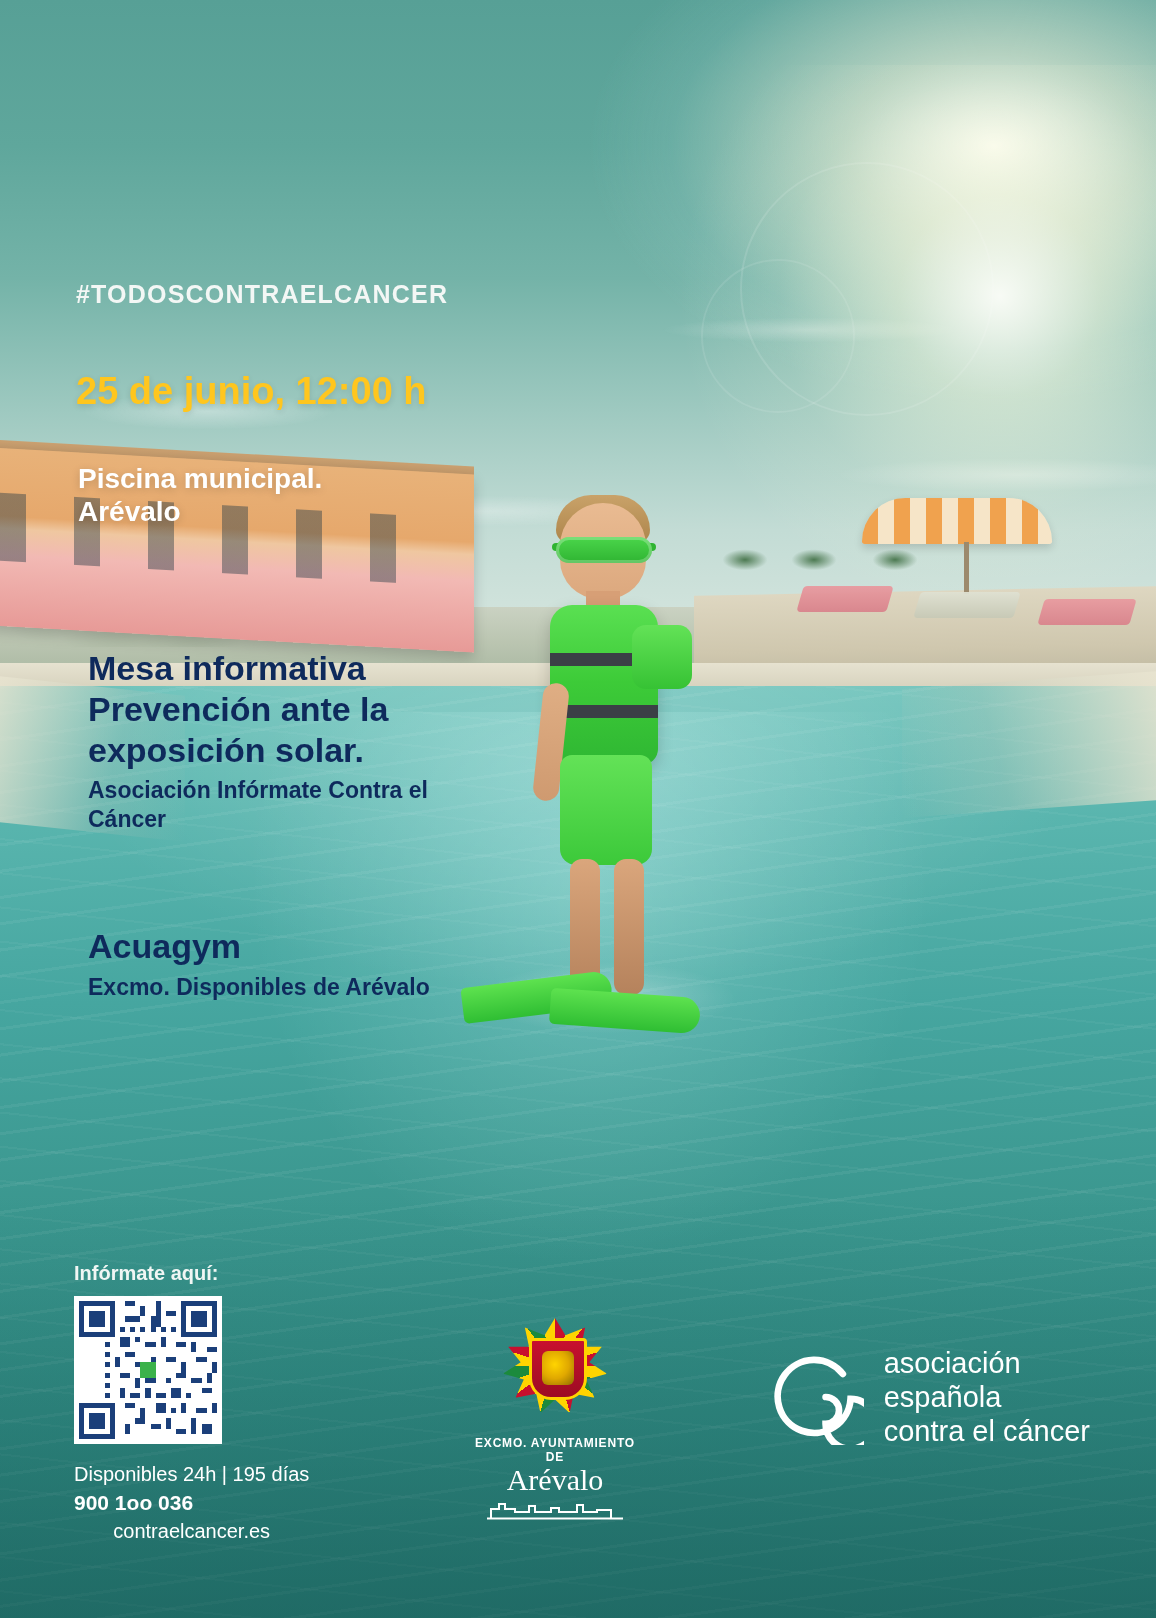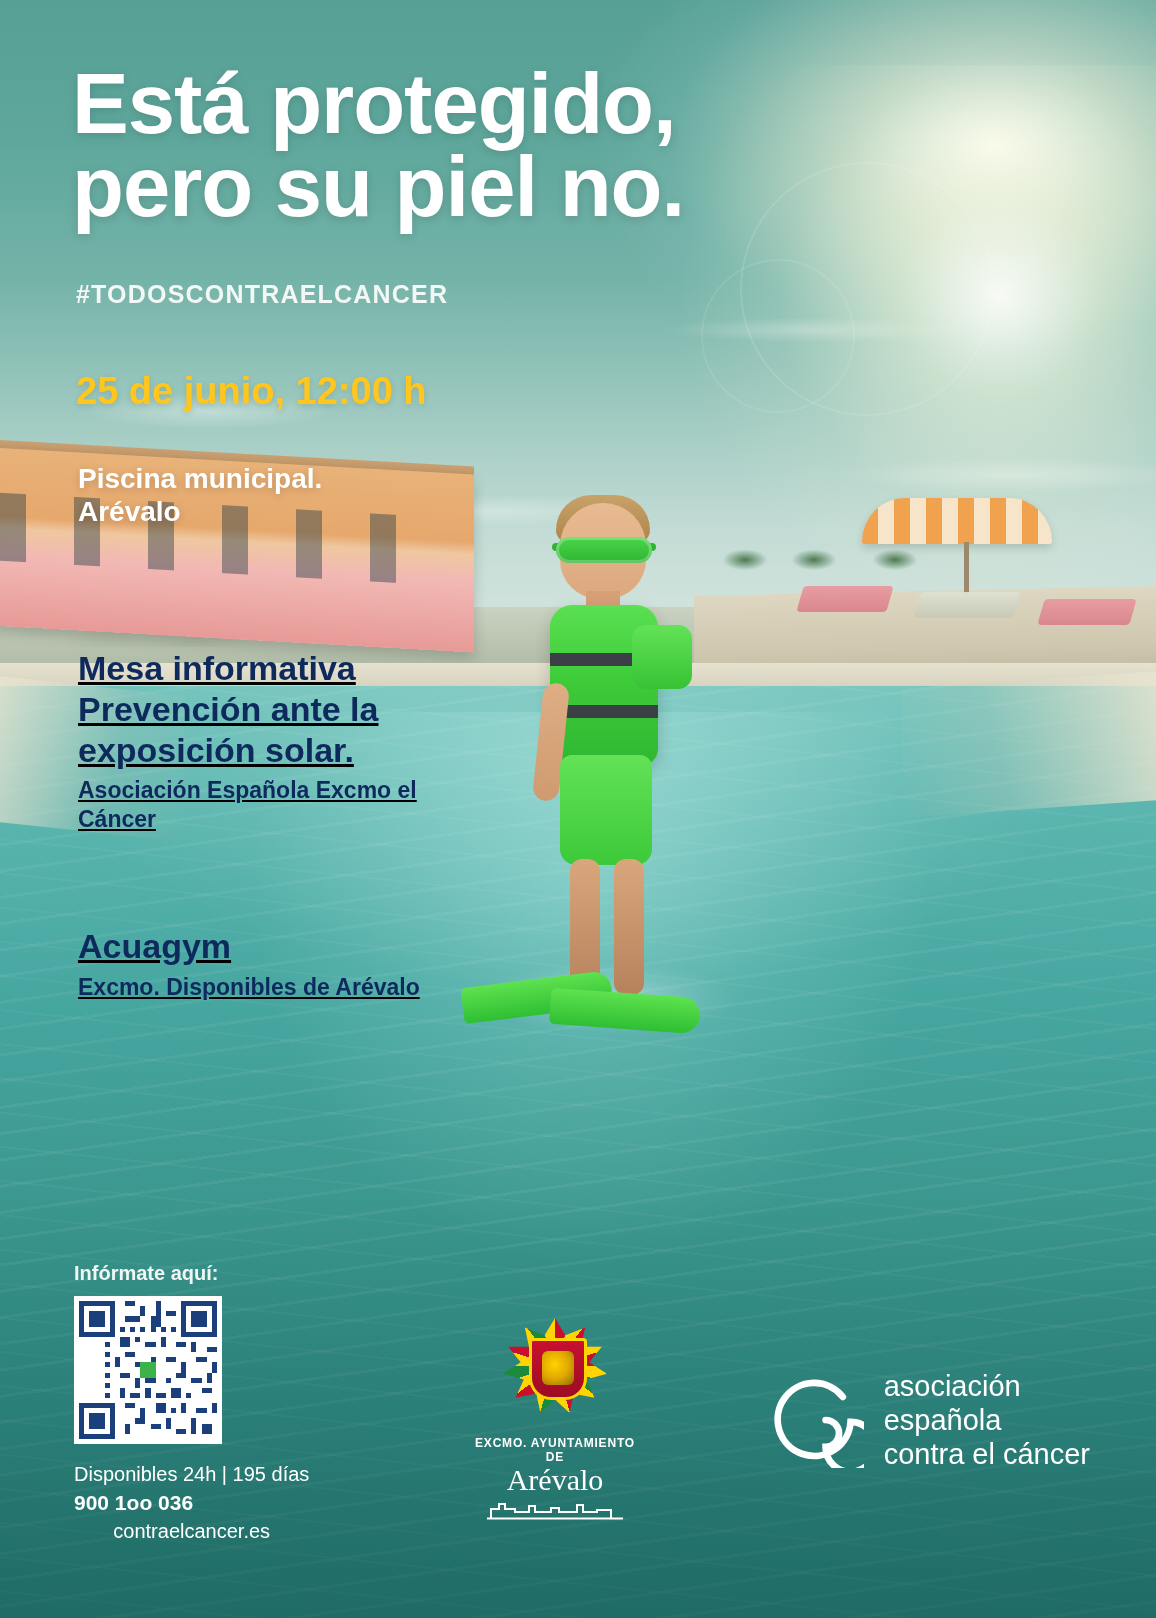--- a/index.html
+++ b/index.html
@@ -384,23 +384,22 @@
     top: 462px;
     width: 420px;
     color: #ffffff;
     font-size: 28px;
     line-height: 1.18;
     font-weight: 700;
     text-shadow: 0 2px 8px rgba(0,0,0,0.18);
   }
   .activity {
     position: absolute;
-    left: 78px;
+    left: 88px;
     width: 420px;
-    text-decoration: underline;
   }
   .activity.one { top: 648px; }
   .activity.two { top: 926px; }
   .activity-title {
     color: #0e2a5c;
     font-size: 34px;
     line-height: 1.2;
     font-weight: 700;
   }
   .activity-org {
@@ -510,21 +509,20 @@
   }
 
   
   .aecc {
     position: absolute;
     right: 66px;
     top: 1346px;
     display: flex;
     align-items: center;
     gap: 20px;
-    margin-top: 23px;
   }
   .aecc-mark { width: 96px; height: 96px; flex: 0 0 auto; }
   .aecc-text {
     color: #ffffff;
     font-size: 29px;
     line-height: 1.18;
     font-weight: 400;
   }
 </style>
 </head>
@@ -577,37 +575,33 @@
     <div class="leg left"></div>
     <div class="leg right"></div>
     <div class="fin left"></div>
     <div class="fin right"></div>
   </div>
 
   <div class="bottom-vignette"></div>
 
   <div class="content">
 
-    <div class="headline">
-      <div>Está  protegido,</div>
-      <div>pero su piel no.</div>
-    </div>
 
     <div class="hashtag">#TODOSCONTRAELCANCER</div>
 
     <div class="date">25 de junio, 12:00 h</div>
 
     <div class="venue">
       <div>Piscina municipal.</div>
       <div>Arévalo</div>
     </div>
 
     <div class="activity one">
       <div class="activity-title">Mesa informativa Prevención ante la exposición solar.</div>
-      <div class="activity-org">Asociación Española Excmo el Cáncer</div>
+      <div class="activity-org">Asociación Infórmate Contra el Cáncer</div>
     </div>
 
     <div class="activity two">
       <div class="activity-title">Acuagym</div>
       <div class="activity-org">Excmo. Disponibles de Arévalo</div>
     </div>
 
     <div class="info-label">Infórmate aquí:</div>
 
     <div class="qr">

